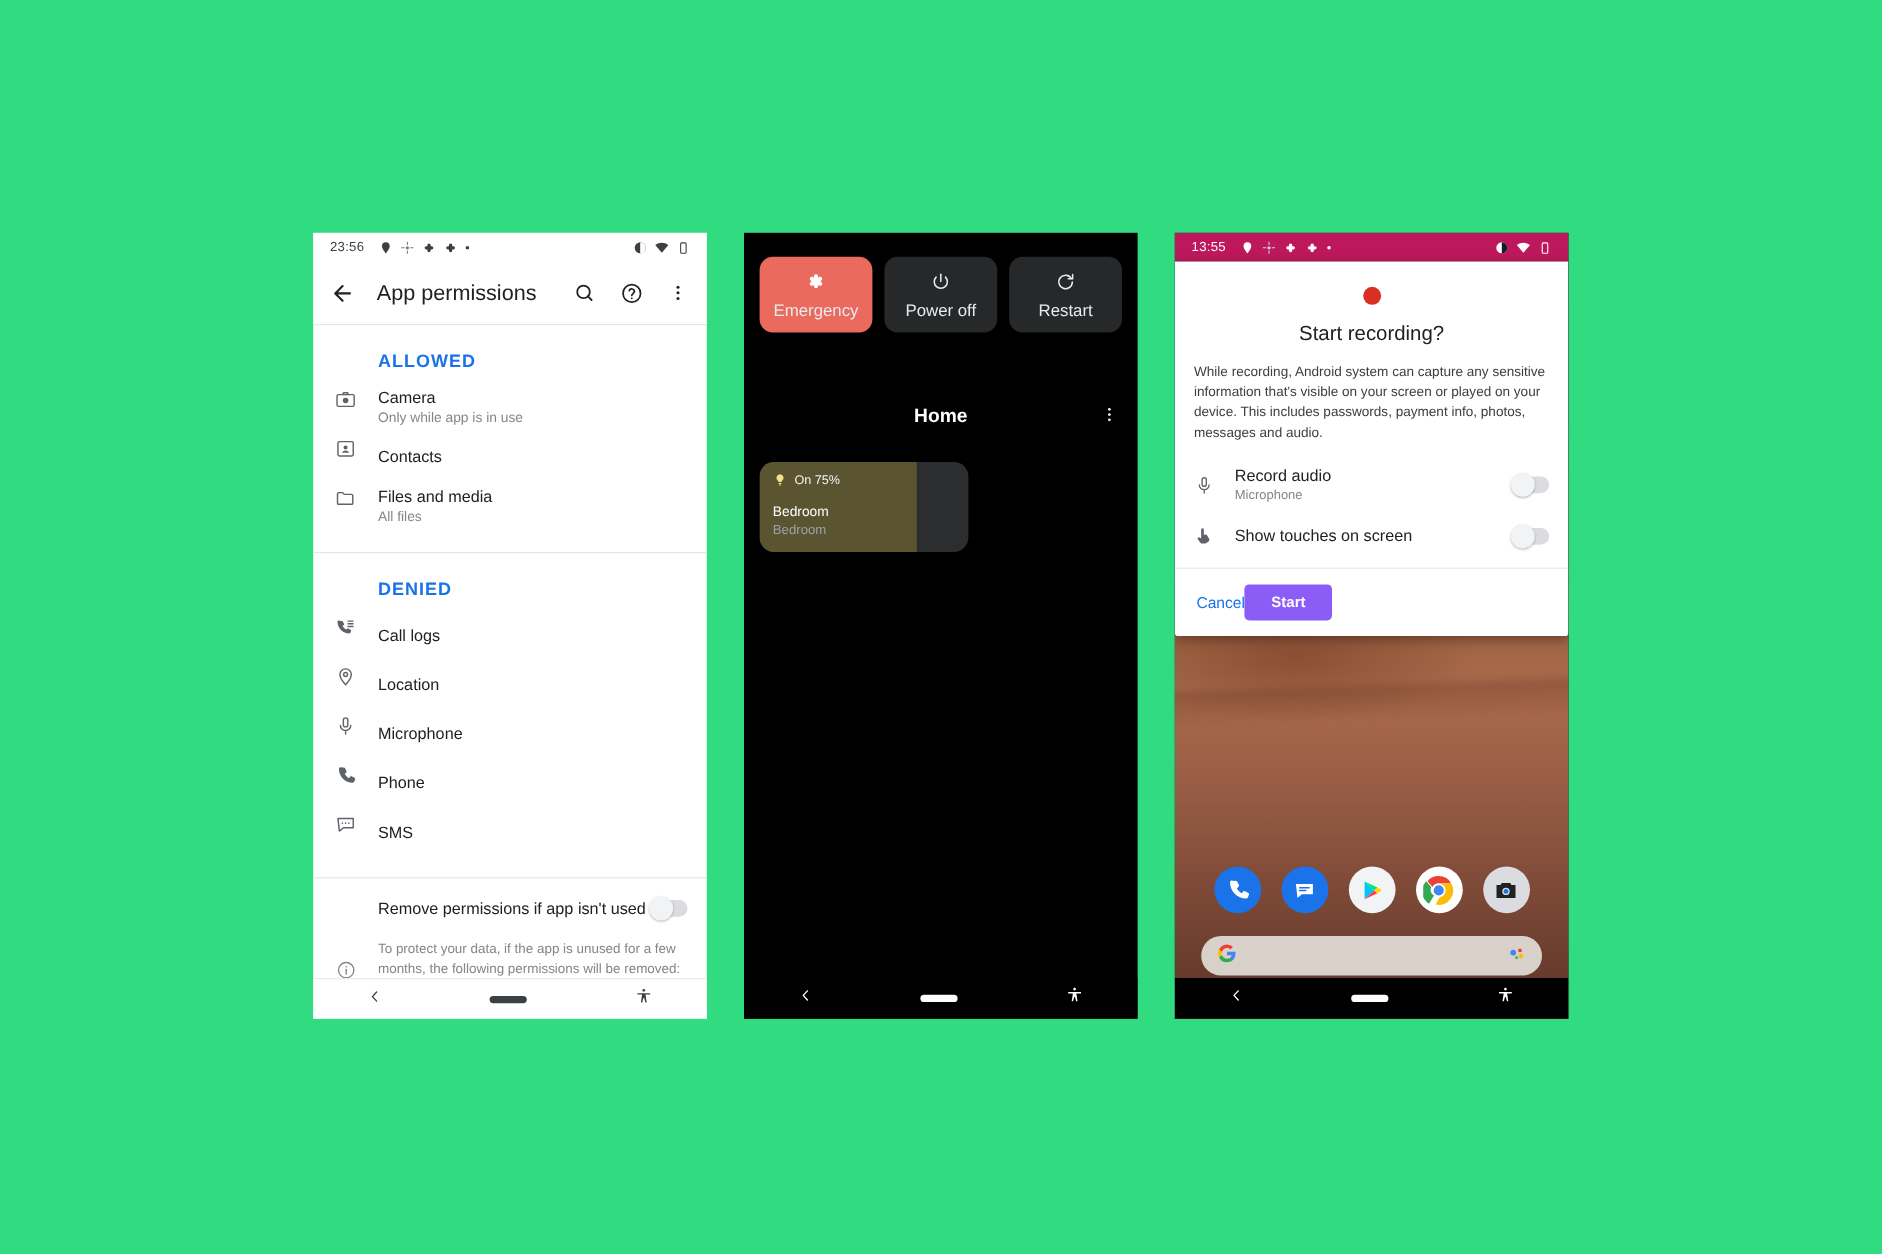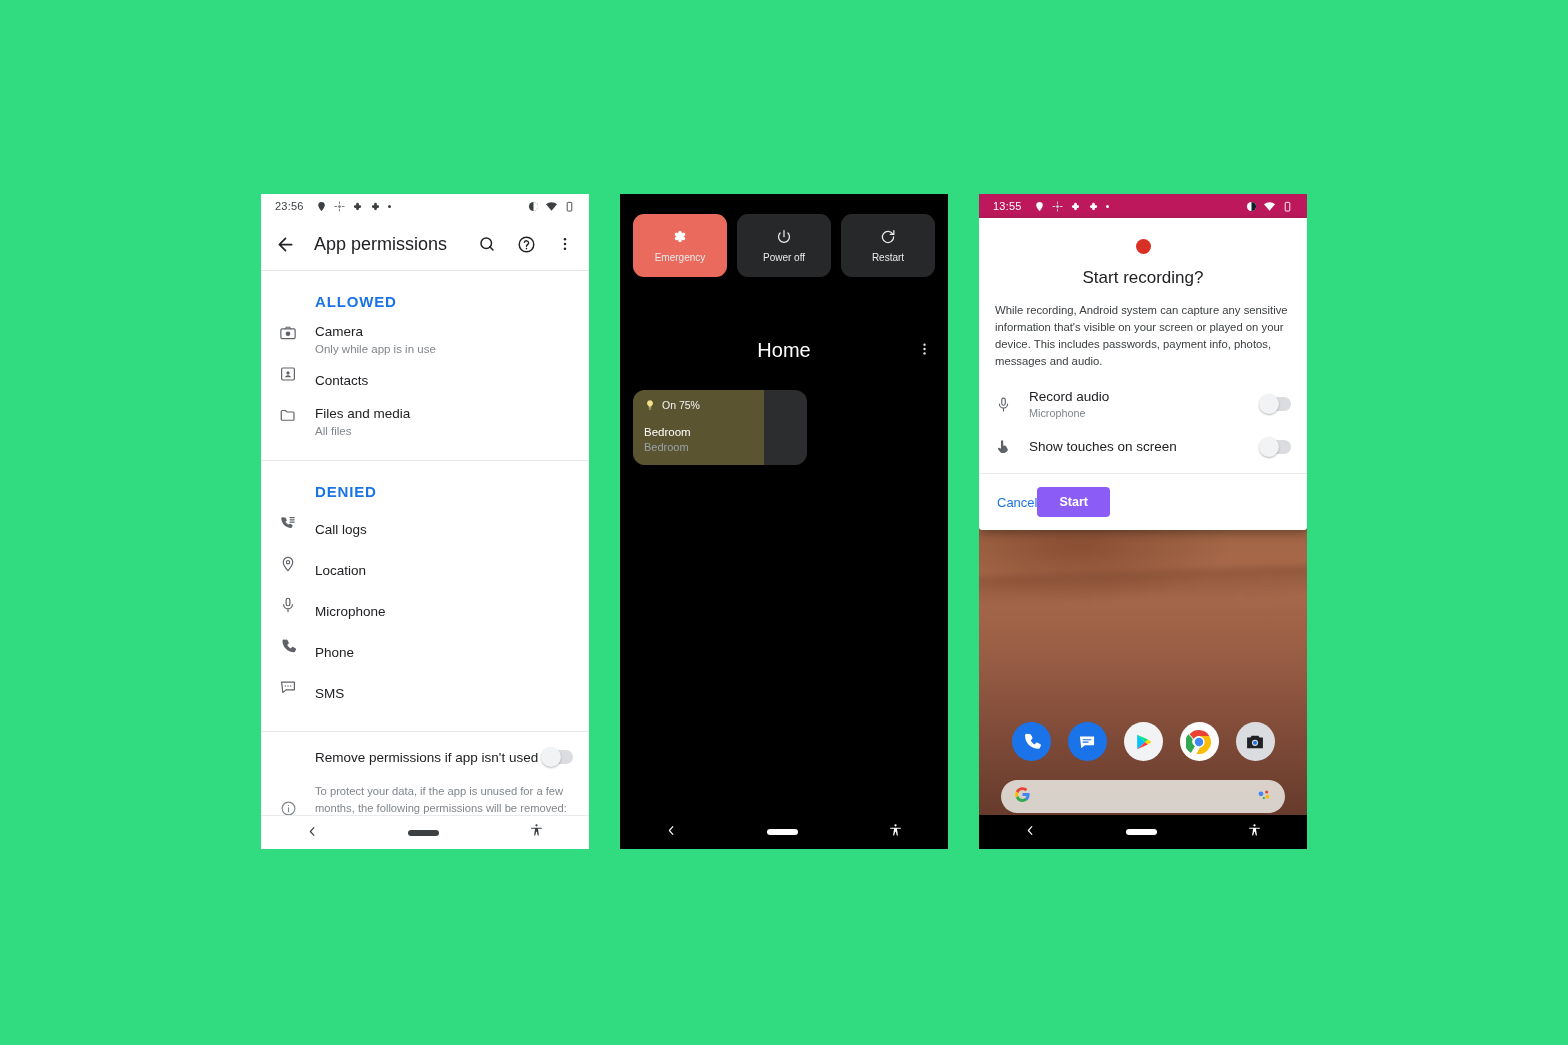--- a/index.html
+++ b/index.html
@@ -79,29 +79,29 @@
   .nav-pill { width: 31px; height: 6px; border-radius: 4px; }
 
   
   #phone2 { left: 620px; top: 194px; width: 328px; height: 655px; background: #000; }
   .pm-row { display: flex; gap: 10px; padding: 20px 13px 0 13px; }
   .pm-btn {
     flex: 1; height: 63px; border-radius: 11px;
     display: flex; flex-direction: column; align-items: center; justify-content: center;
     gap: 6px;
   }
-  .pm-btn-label { font-size: 10px; color: #e8eaed; }
+  .pm-btn-label { font-size: 14px; color: #e8eaed; }
   .pm-emergency { background: #ea6a5e; }
   .pm-neutral { background: #262829; }
 
   .ctrl-header {
     display: flex; align-items: center; justify-content: center;
     position: relative; margin-top: 62px; padding: 0 16px;
   }
-  .ctrl-title { font-size: 20px; font-weight: 400; color: #fff; }
+  .ctrl-title { font-size: 16px; font-weight: 700; color: #fff; }
   .ctrl-menu { position: absolute; right: 16px; top: 50%; transform: translateY(-50%); }
 
   .ctrl-tile {
     margin: 28px 0 0 13px; width: 174px; height: 75px;
     border-radius: 12px; background: #2b2d2e; position: relative; overflow: hidden;
   }
   .ctrl-fill {
     position: absolute; left: 0; top: 0; bottom: 0; width: 75%;
     background: #5a5530;
   }

